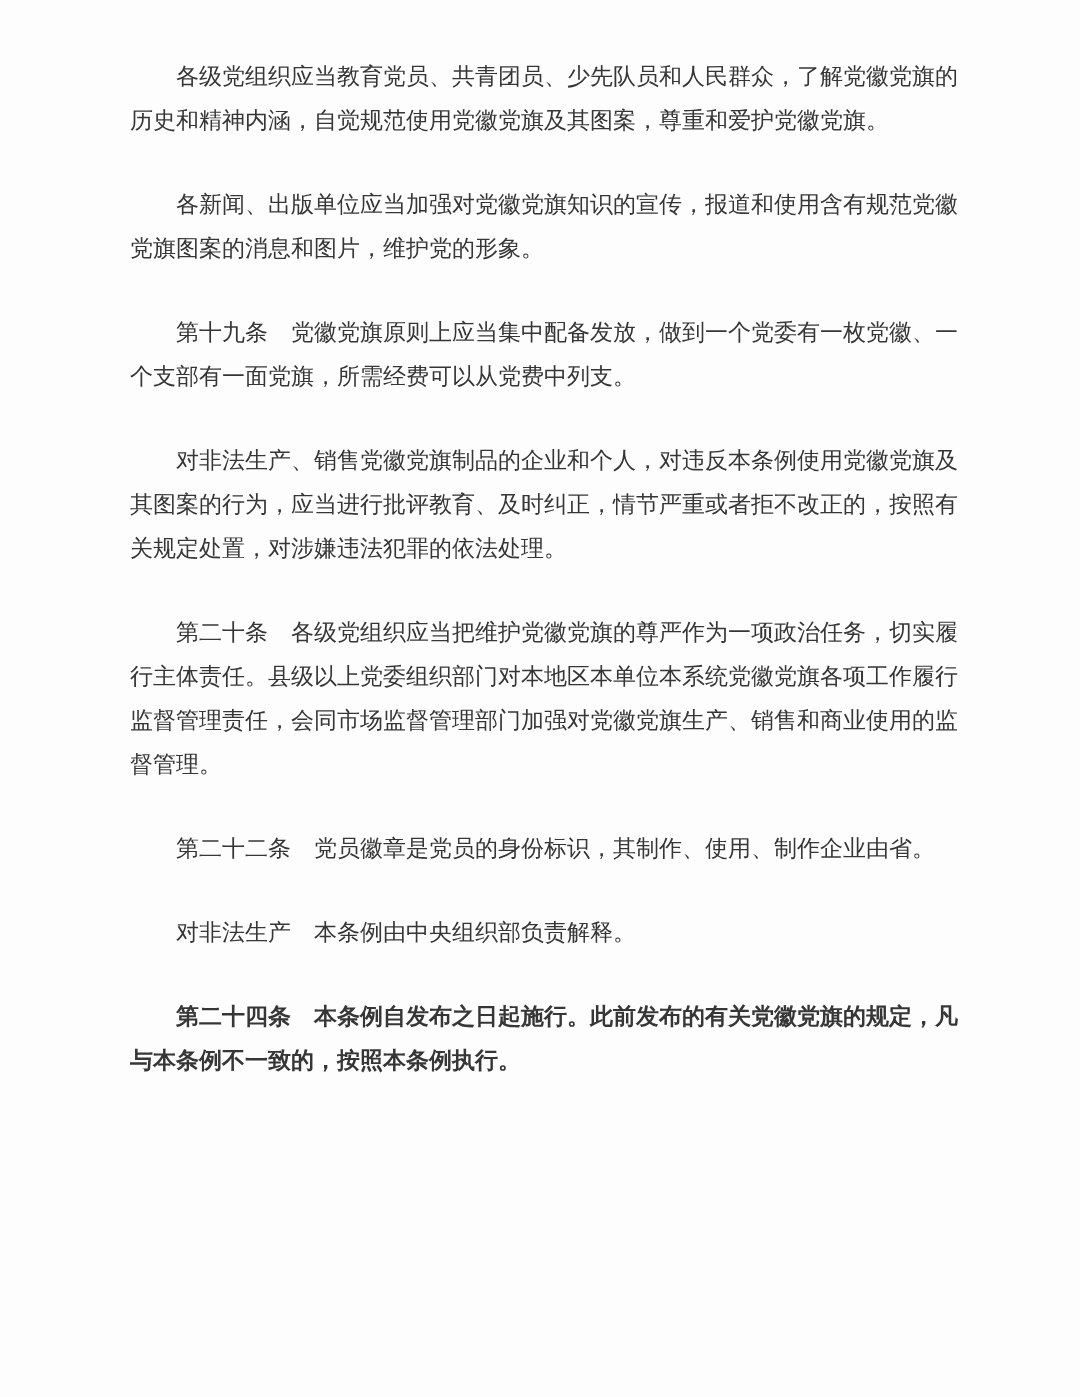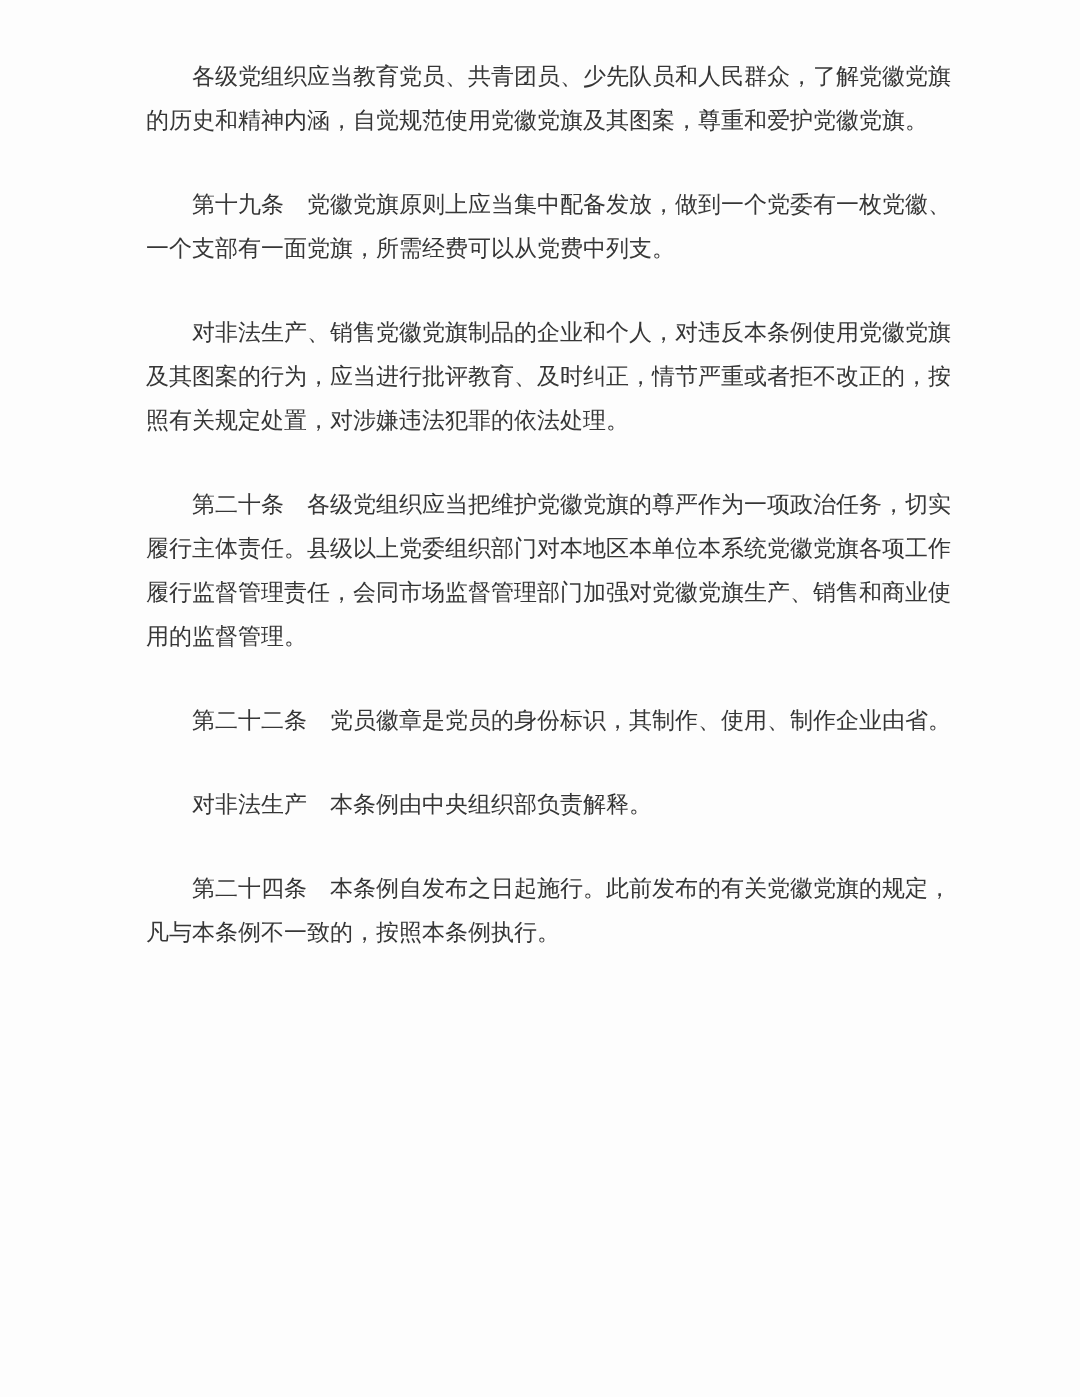--- a/index.html
+++ b/index.html
@@ -25,34 +25,36 @@
     left: 130px;
     width: 828px;
     font-family: "Liberation Sans", sans-serif;
     font-size: 23px;
     line-height: 44px;
     color: var(--text);
     text-align: left;
     letter-spacing: 0;
   }
   .doc-body p {
-    margin: 0 0 40px 16px;
+    margin: 0 0 40px 0;
     text-indent: 2em;
     word-break: break-all;
   }
   .doc-body p:last-child {
     margin-bottom: 0;
+    font-weight: bold;
   }
 </style>
 </head>
 <body>
 
 <div class="page">
   <div class="doc-body">
     <p>各级党组织应当教育党员、共青团员、少先队员和人民群众，了解党徽党旗的历史和精神内涵，自觉规范使用党徽党旗及其图案，尊重和爱护党徽党旗。</p>
+    <p>各新闻、出版单位应当加强对党徽党旗知识的宣传，报道和使用含有规范党徽党旗图案的消息和图片，维护党的形象。</p>
     <p>第十九条　党徽党旗原则上应当集中配备发放，做到一个党委有一枚党徽、一个支部有一面党旗，所需经费可以从党费中列支。</p>
     <p>对非法生产、销售党徽党旗制品的企业和个人，对违反本条例使用党徽党旗及其图案的行为，应当进行批评教育、及时纠正，情节严重或者拒不改正的，按照有关规定处置，对涉嫌违法犯罪的依法处理。</p>
     <p>第二十条　各级党组织应当把维护党徽党旗的尊严作为一项政治任务，切实履行主体责任。县级以上党委组织部门对本地区本单位本系统党徽党旗各项工作履行监督管理责任，会同市场监督管理部门加强对党徽党旗生产、销售和商业使用的监督管理。</p>
     <p>第二十二条　党员徽章是党员的身份标识，其制作、使用、制作企业由省。</p>
     <p>对非法生产　本条例由中央组织部负责解释。</p>
     <p>第二十四条　本条例自发布之日起施行。此前发布的有关党徽党旗的规定，凡与本条例不一致的，按照本条例执行。</p>
   </div>
 </div>
 
 </body></html>

